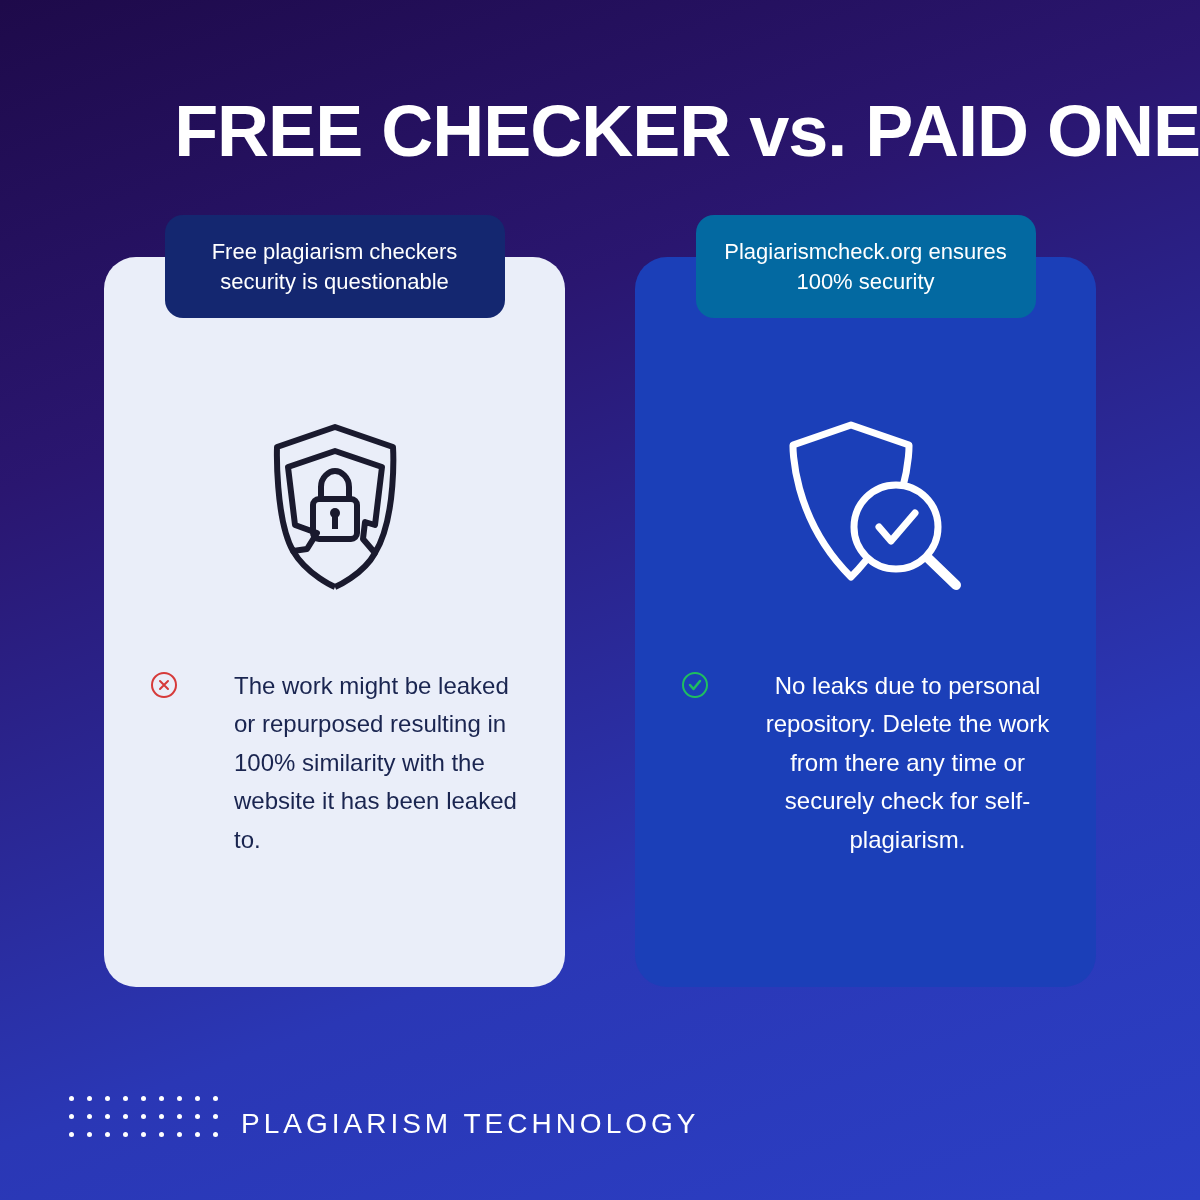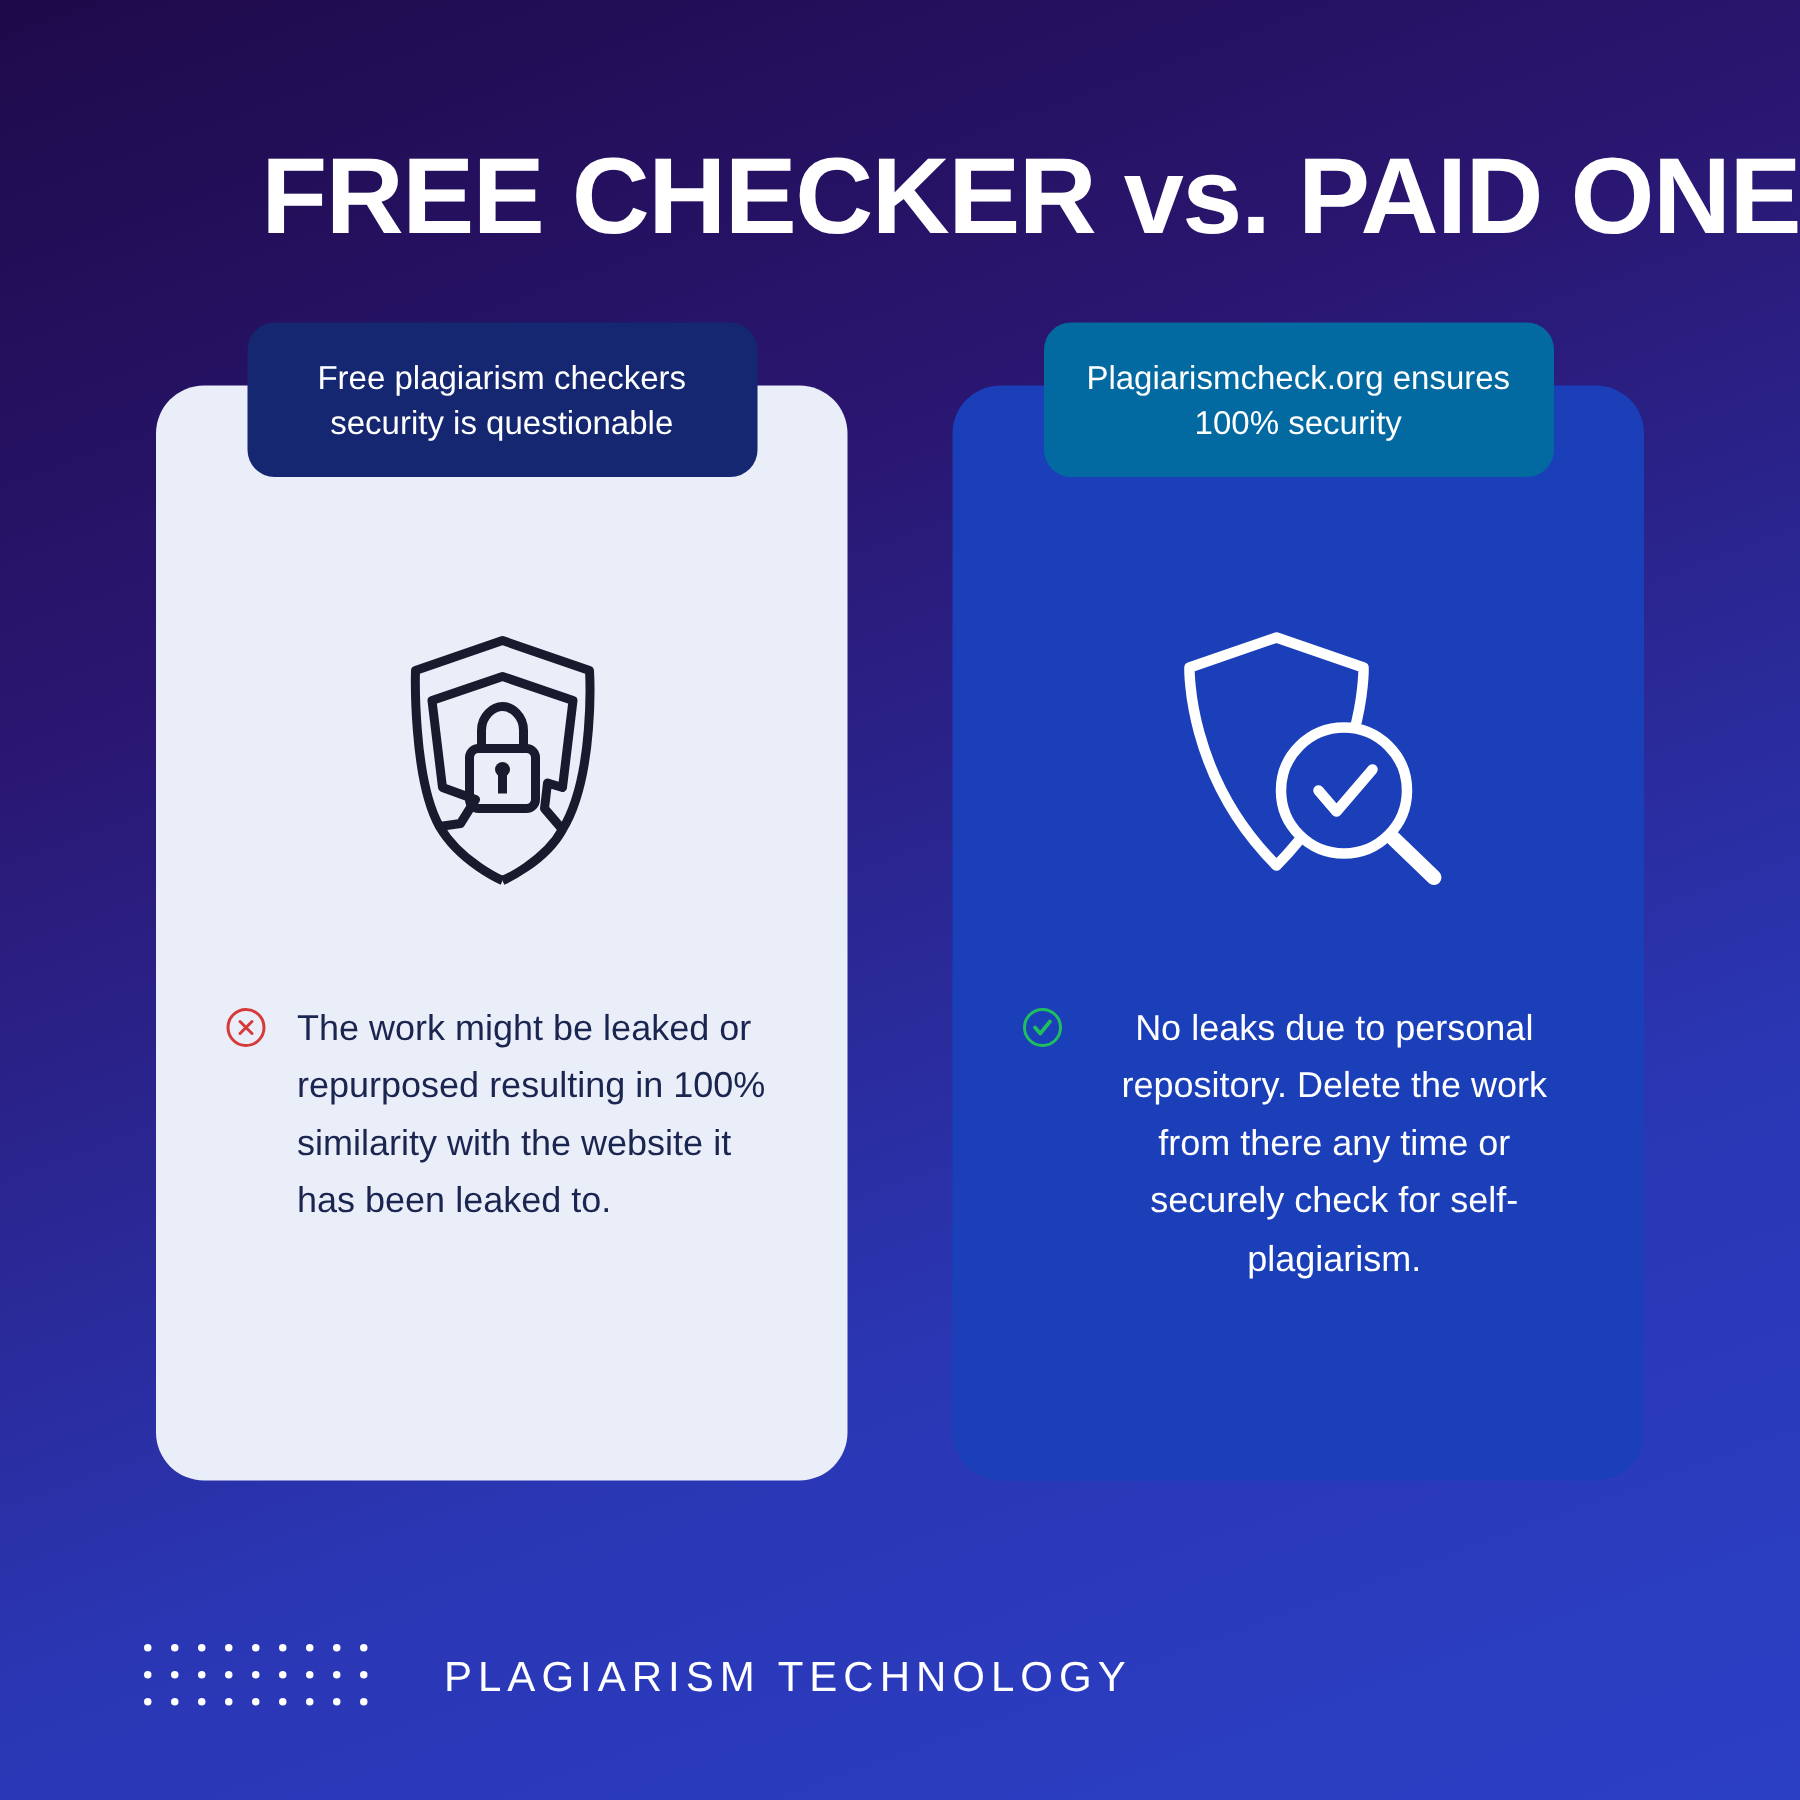--- a/index.html
+++ b/index.html
@@ -68,30 +68,31 @@
     align-items: flex-start;
     gap: 20px;
   }
   .status-icon {
     flex-shrink: 0;
     margin-top: 4px;
   }
   .desc-text {
     font-size: 24px;
     line-height: 1.6;
+    margin-left: 36px;
   }
   .card-left .desc-text { color: #1a2550; }
   .card-right .desc-text { color: #ffffff; text-align: center; }
   .footer {
     position: absolute;
     bottom: 60px;
-    left: 96px;
-    display: flex;
-    align-items: center;
-    gap: 48px;
+    left: 69px;
+    display: flex;
+    align-items: flex-end;
+    gap: 20px;
   }
   .dot-grid {
     display: grid;
     grid-template-columns: repeat(9, 8px);
     grid-template-rows: repeat(3, 8px);
     gap: 10px 10px;
   }
   .dot-grid span {
     width: 5px; height: 5px; background: #ffffff; border-radius: 50%;
   }

